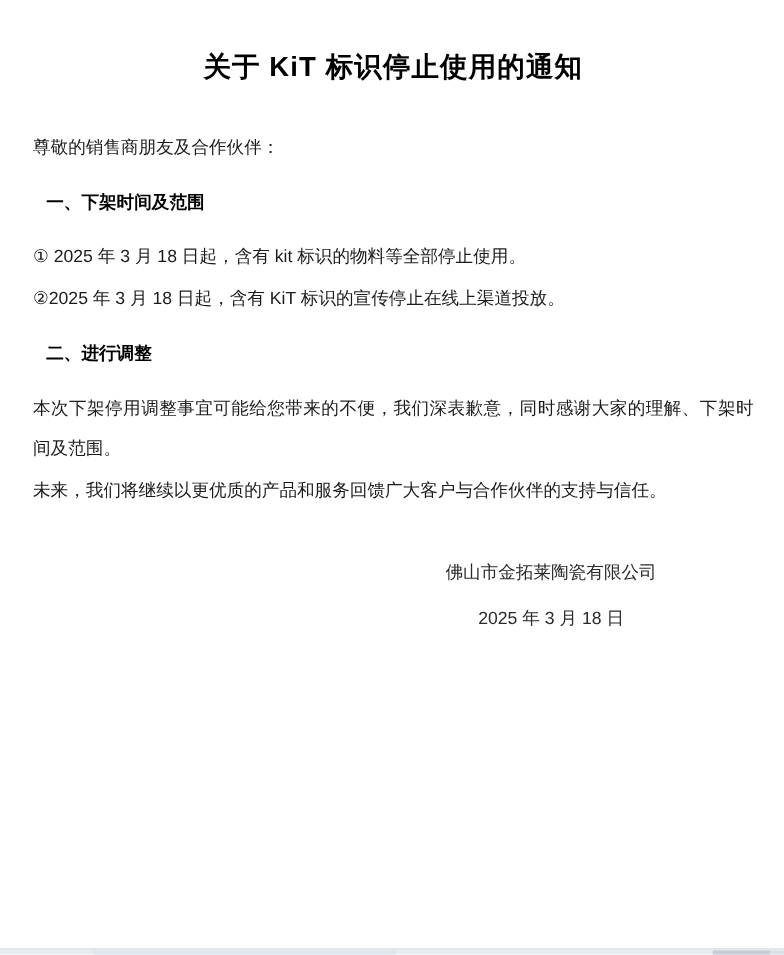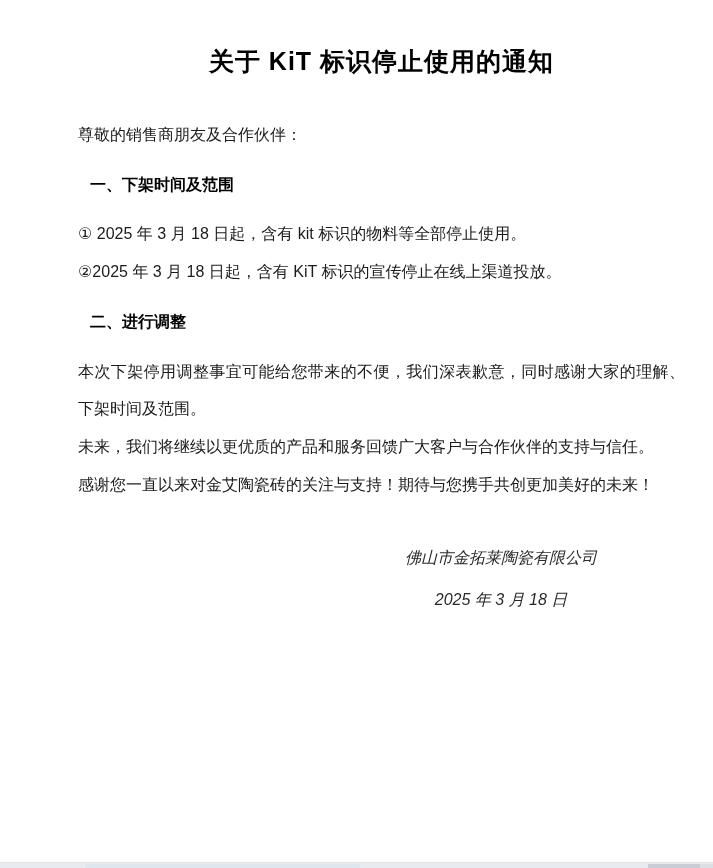--- a/index.html
+++ b/index.html
@@ -9,21 +9,20 @@
   }
   .page {
     position: relative;
     width: 713px;
     height: 868px;
     background: #ffffff;
     overflow: hidden;
     font-family: "Liberation Sans", "DejaVu Sans", sans-serif;
     color: #1b1b1b;
     box-sizing: border-box;
-    padding-left: 48px;
   }
   .content {
     padding: 0 28px 0 30px;
   }
   .doc-title {
     margin: 44px 0 0 0;
     font-size: 25px;
     line-height: 34px;
     font-weight: bold;
     color: #000000;
@@ -51,21 +50,20 @@
     font-weight: bold;
     color: #000000;
   }
   .signature {
     width: fit-content;
     margin: 34px 88px 0 auto;
     text-align: center;
     font-size: 16px;
     line-height: 42px;
     color: #2a2a2a;
-    font-style: italic;
   }
   .signature p { margin: 0; }
   .bottom-bar {
     position: absolute;
     left: 0;
     bottom: 0;
     width: 713px;
     height: 6px;
     background: #e8ebef;
     border-top: 1px solid #dfe3e8;
@@ -113,21 +111,20 @@
 
     <p class="para">②2025 年 3 月 18 日起，含有 KiT 标识的宣传停止在线上渠道投放。</p>
 
     <h2 class="sec-heading">二、进行调整</h2>
 
 
     <p class="para">本次下架停用调整事宜可能给您带来的不便，我们深表歉意，同时感谢大家的理解、下架时间及范围。</p>
 
     <p class="para">未来，我们将继续以更优质的产品和服务回馈广大客户与合作伙伴的支持与信任。</p>
 
-    <p class="para">感谢您一直以来对金艾陶瓷砖的关注与支持！期待与您携手共创更加美好的未来！</p>
 
     <div class="signature">
       <p>佛山市金拓莱陶瓷有限公司</p>
       <p>2025 年 3 月 18 日</p>
     </div>
 
   </div>
 
   <div class="bottom-bar">
     <div class="bar-tint"></div>

